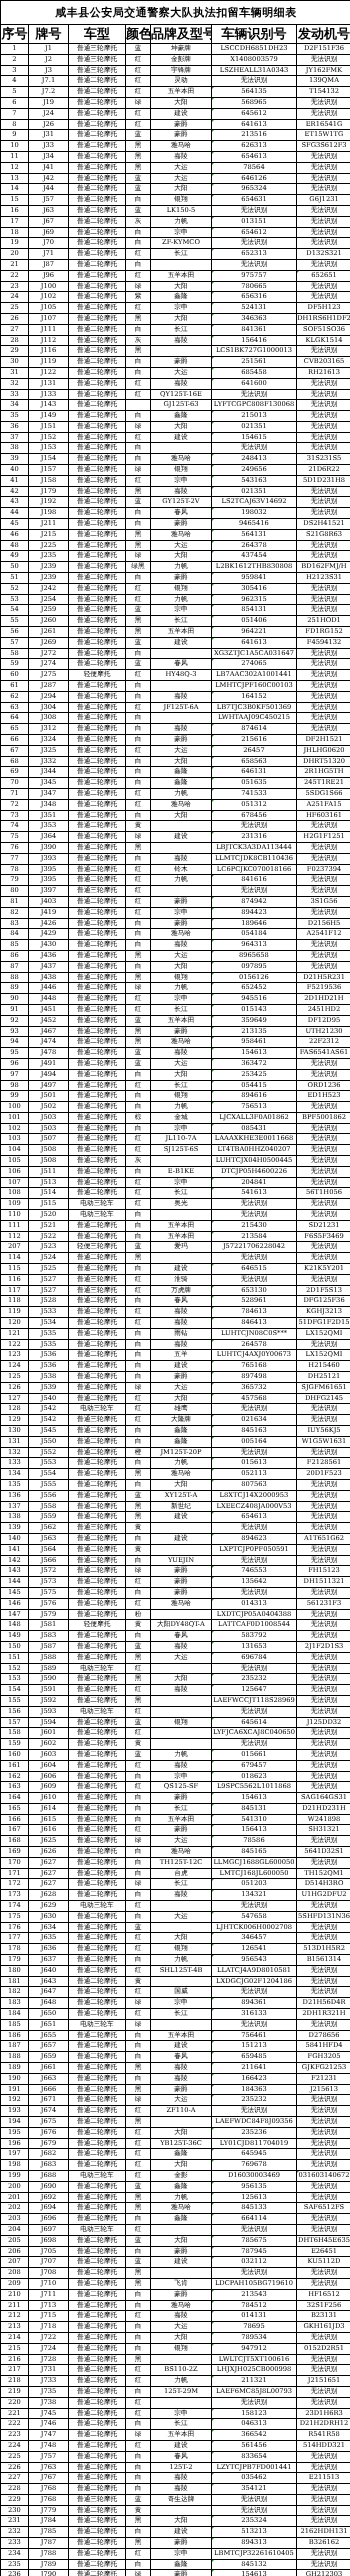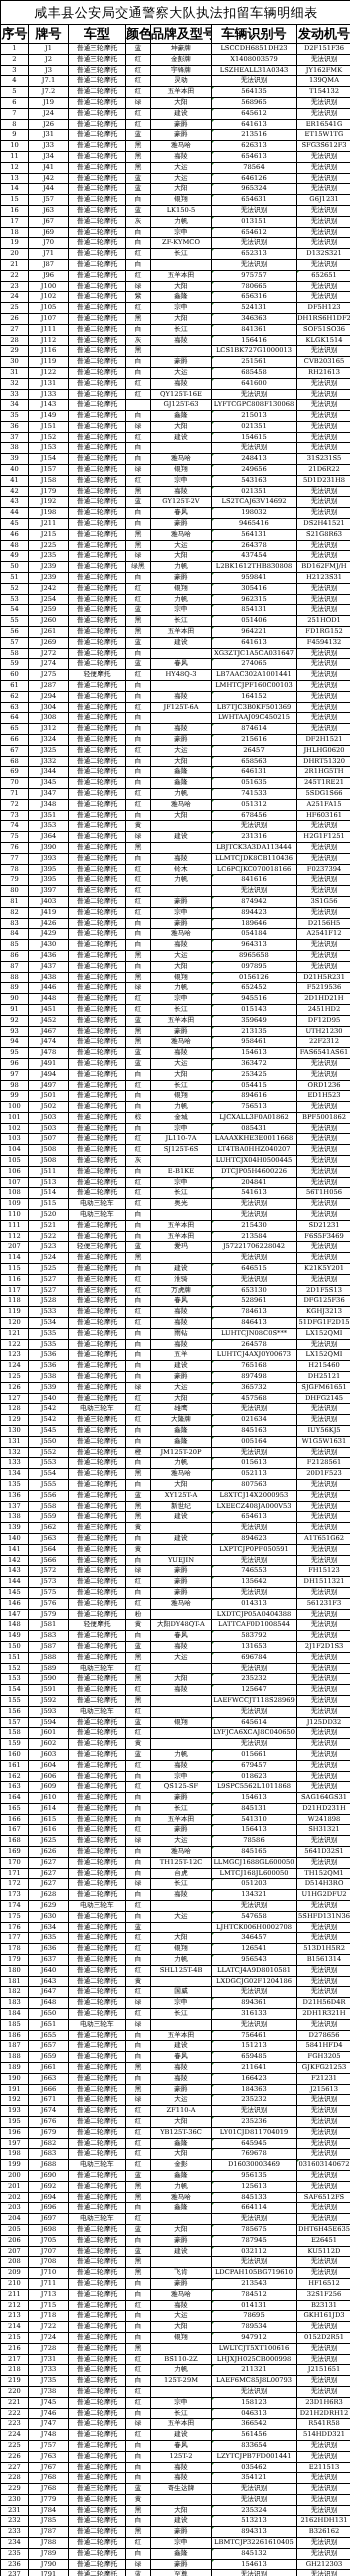--- a/index.html
+++ b/index.html
@@ -1,21 +1,21 @@
 <!DOCTYPE html>
 <html style="--marker: #2e8b2e;font-size:8.2px"><head>
 <meta charset="utf-8">
 <style>
   html,body{margin:0;padding:0;background:#ffffff;}
   body{width:350px;font-family:"DejaVu Sans",sans-serif;color:#000;}
   table{border-collapse:collapse;width:350px;table-layout:fixed;border:1px solid #000;}
   col.c0{width:28px;} col.c1{width:40px;} col.c2{width:57px;} col.c3{width:25px;}
   col.c4{width:61px;} col.c5{width:85px;} col.c6{width:55px;}
   td,th{border:0.5px solid #000;text-align:center;vertical-align:middle;padding:0;overflow:hidden;white-space:nowrap;}
-  .title-cell{height:23px;font-size:13px;font-weight:normal;letter-spacing:0.5px;font-family:"DejaVu Sans",sans-serif;}
+  .title-cell{height:23px;font-size:11px;font-weight:bold;letter-spacing:0.5px;font-family:"DejaVu Sans",sans-serif;}
   thead th{height:10.3px;font-size:13px;font-weight:bold;border-bottom:1px solid #000;}
   tbody td{height:9.8px;font-size:6.7px;line-height:9.8px;font-family:"DejaVu Serif",serif;position:relative;}
   td.num-as-text::before{content:"";position:absolute;top:0;left:0;width:0;height:0;
     border-top:2.6px solid var(--marker,#2e8b2e);border-right:2.6px solid transparent;}
 </style>
 </head>
 <body>
 
 <table>
   <colgroup>
@@ -1764,20 +1764,29 @@
       <tr>
         <td>193</td>
         <td>J674</td>
         <td>普通二轮摩托</td>
         <td>红</td>
         <td>ZF110-A</td>
         <td>无法识别</td>
         <td>无法识别</td>
       </tr>
       <tr>
+        <td>194</td>
+        <td>J675</td>
+        <td>普通二轮摩托</td>
+        <td>黑</td>
+        <td></td>
+        <td>LAEFWDC84F8J09356</td>
+        <td>无法识别</td>
+      </tr>
+      <tr>
         <td>195</td>
         <td>J676</td>
         <td>普通二轮摩托</td>
         <td>红</td>
         <td>大阳</td>
         <td class="num-as-text">235236</td>
         <td>无法识别</td>
       </tr>
       <tr>
         <td>196</td>

